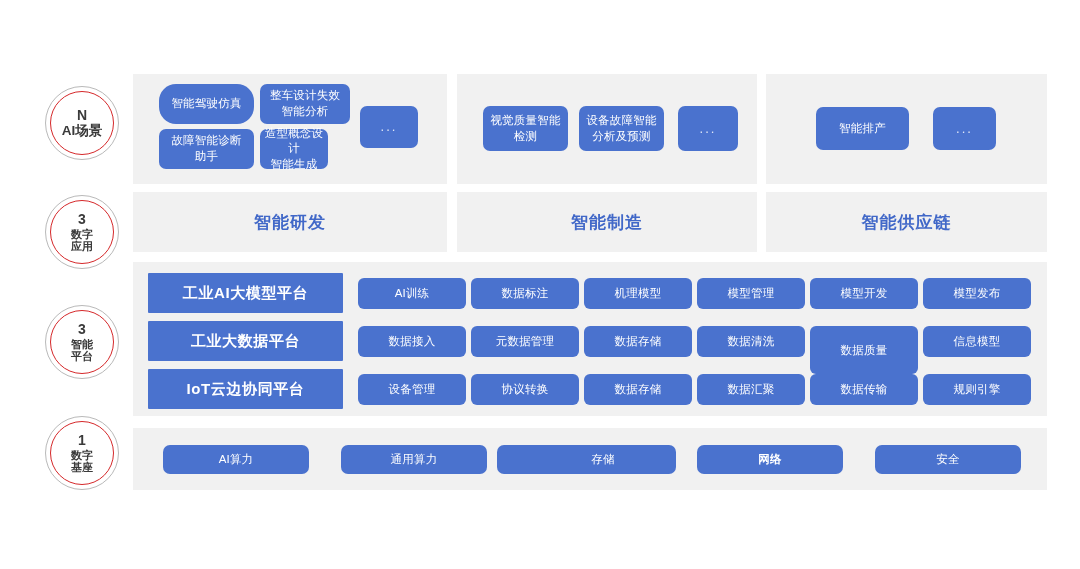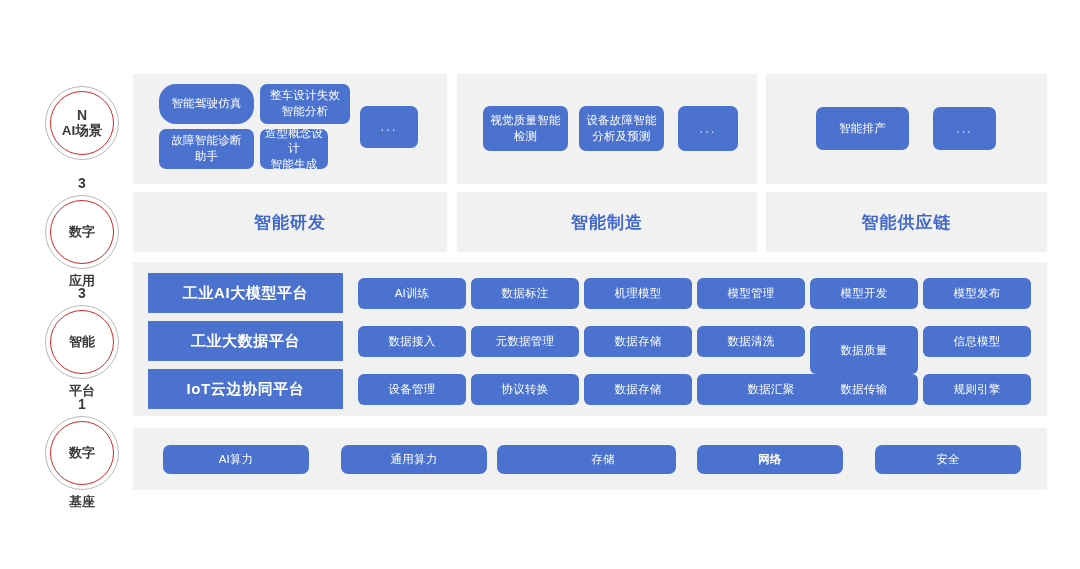--- a/index.html
+++ b/index.html
@@ -36,21 +36,21 @@
     display: flex;
     flex-direction: column;
     align-items: center;
     justify-content: center;
     color: #3a3a3a;
     font-weight: bold;
     line-height: 1.12;
   }
   .ring-num { font-size: 14px; }
   .ring-txt { font-size: 13.5px; white-space: nowrap; }
-  .ring-txt.two { font-size: 13px; margin-top: 34px; }
+  .ring-txt.two { font-size: 11px; }
 
   
   .panel {
     position: absolute;
     background: #f1f1f1;
     box-sizing: border-box;
   }
 
   
   .card {
@@ -204,21 +204,21 @@
 <div class="cap" style="left:471px; top:326px; width:108px; height:31px;">元数据管理</div>
 <div class="cap" style="left:584px; top:326px; width:108px; height:31px;">数据存储</div>
 <div class="cap" style="left:697px; top:326px; width:108px; height:31px;">数据清洗</div>
 <div class="cap" style="left:810px; top:326px; width:108px; height:48px;">数据质量</div>
 <div class="cap" style="left:923px; top:326px; width:108px; height:31px;">信息模型</div>
 
 <div class="plat-label" style="left:148px; top:369px; width:195px; height:40px;">IoT云边协同平台</div>
 <div class="cap" style="left:358px; top:374px; width:108px; height:31px;">设备管理</div>
 <div class="cap" style="left:471px; top:374px; width:108px; height:31px;">协议转换</div>
 <div class="cap" style="left:584px; top:374px; width:108px; height:31px;">数据存储</div>
-<div class="cap" style="left:697px; top:374px; width:108px; height:31px;padding-left:20px;">数据汇聚</div>
+<div class="cap" style="left:697px; top:374px; width:108px; height:31px;">数据汇聚</div>
 <div class="cap" style="left:810px; top:374px; width:108px; height:31px;">数据传输</div>
 <div class="cap" style="left:923px; top:374px; width:108px; height:31px;">规则引擎</div>
 
 <div class="panel" style="left:133px; top:428px; width:914px; height:62px;"></div>
 
 <div class="base" style="left:163px; top:445px; width:146px; height:29px;">AI算力</div>
 <div class="base" style="left:341px; top:445px; width:146px; height:29px;">通用算力</div>
 <div class="base" style="left:497px; top:445px; width:146px; height:29px;padding-left:33px;">存储</div>
 <div class="base" style="left:697px; top:445px; width:146px; height:29px;font-weight:bold;">网络</div>
 <div class="base" style="left:875px; top:445px; width:146px; height:29px;">安全</div>

